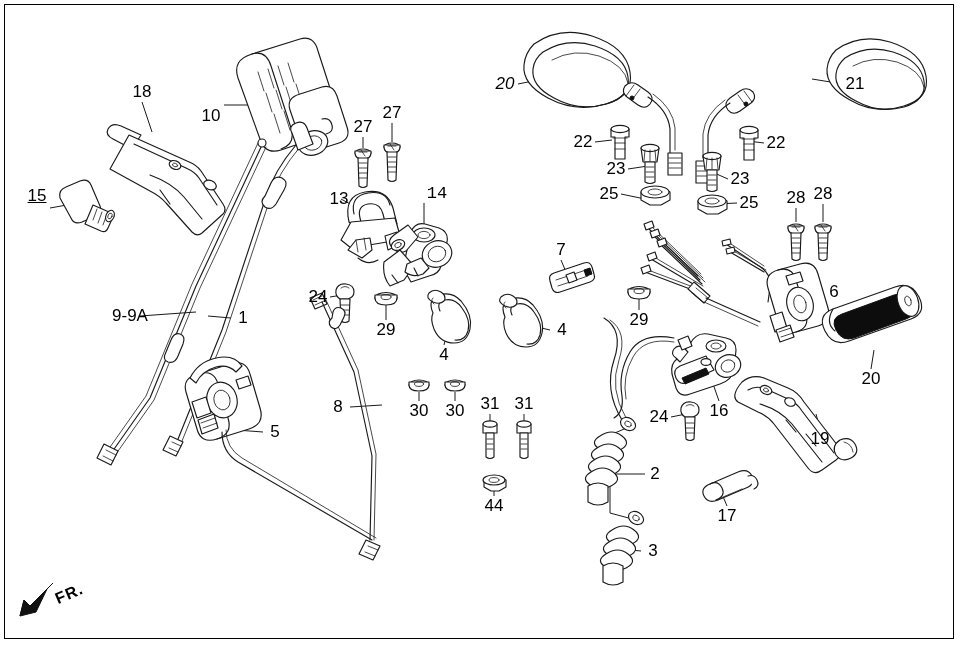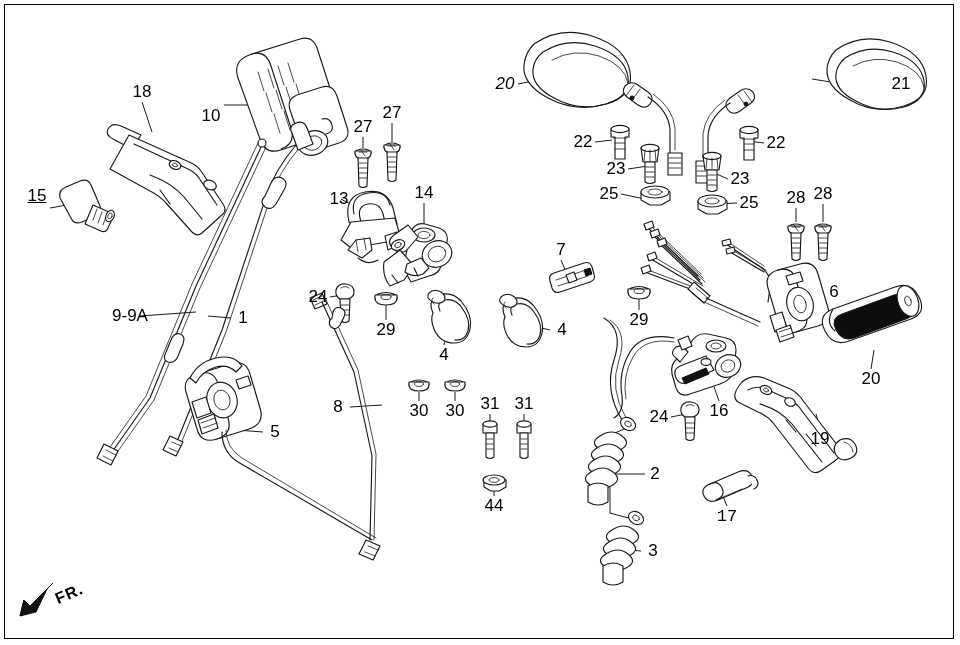--- a/index.html
+++ b/index.html
@@ -458,23 +458,23 @@
       <path class="dk" d="M53 583 L47 589 L36 612 L30 606 Z" stroke-width="1"></path>
     </g>
   </svg>
 
   <div class="lbl" style="left:142px;top:92px;">18</div>
   <div class="lbl" style="left:211px;top:116px;">10</div>
   <div class="lbl" style="left:37px;top:196px;text-decoration:underline;">15</div>
   <div class="lbl" style="left:363px;top:127px;">27</div>
   <div class="lbl" style="left:392px;top:113px;">27</div>
   <div class="lbl" style="left:339px;top:199px;">13</div>
-  <div class="lbl" style="left:424px;top:193px;">14</div>
+  <div class="lbl" style="left:437px;top:193px;font-family:Liberation Mono, monospace;">14</div>
   <div class="lbl" style="left:505px;top:84px;font-style:italic;">20</div>
-  <div class="lbl" style="left:855px;top:84px;margin-left:46px;">21</div>
+  <div class="lbl" style="left:855px;top:84px;">21</div>
   <div class="lbl" style="left:583px;top:142px;">22</div>
   <div class="lbl" style="left:776px;top:143px;">22</div>
   <div class="lbl" style="left:616px;top:169px;">23</div>
   <div class="lbl" style="left:740px;top:179px;">23</div>
   <div class="lbl" style="left:609px;top:194px;">25</div>
   <div class="lbl" style="left:749px;top:203px;">25</div>
   <div class="lbl" style="left:796px;top:198px;">28</div>
   <div class="lbl" style="left:823px;top:194px;">28</div>
   <div class="lbl" style="left:561px;top:250px;">7</div>
   <div class="lbl" style="left:834px;top:292px;">6</div>
@@ -490,19 +490,19 @@
   <div class="lbl" style="left:419px;top:411px;">30</div>
   <div class="lbl" style="left:455px;top:411px;">30</div>
   <div class="lbl" style="left:490px;top:404px;">31</div>
   <div class="lbl" style="left:524px;top:404px;">31</div>
   <div class="lbl" style="left:659px;top:417px;">24</div>
   <div class="lbl" style="left:719px;top:411px;text-align:right;">16</div>
   <div class="lbl" style="left:820px;top:439px;">19</div>
   <div class="lbl" style="left:275px;top:432px;">5</div>
   <div class="lbl" style="left:655px;top:474px;">2</div>
   <div class="lbl" style="left:494px;top:506px;">44</div>
-  <div class="lbl" style="left:727px;top:516px;font-family:Liberation Mono, monospace;">17</div>
+  <div class="lbl" style="left:727px;top:516px;">17</div>
   <div class="lbl" style="left:653px;top:551px;">3</div>
 
   <div class="frtext" style="left:55px;top:585px;">FR.</div>
 
   <div id="frame"></div>
 </div>
 
 </body></html>

